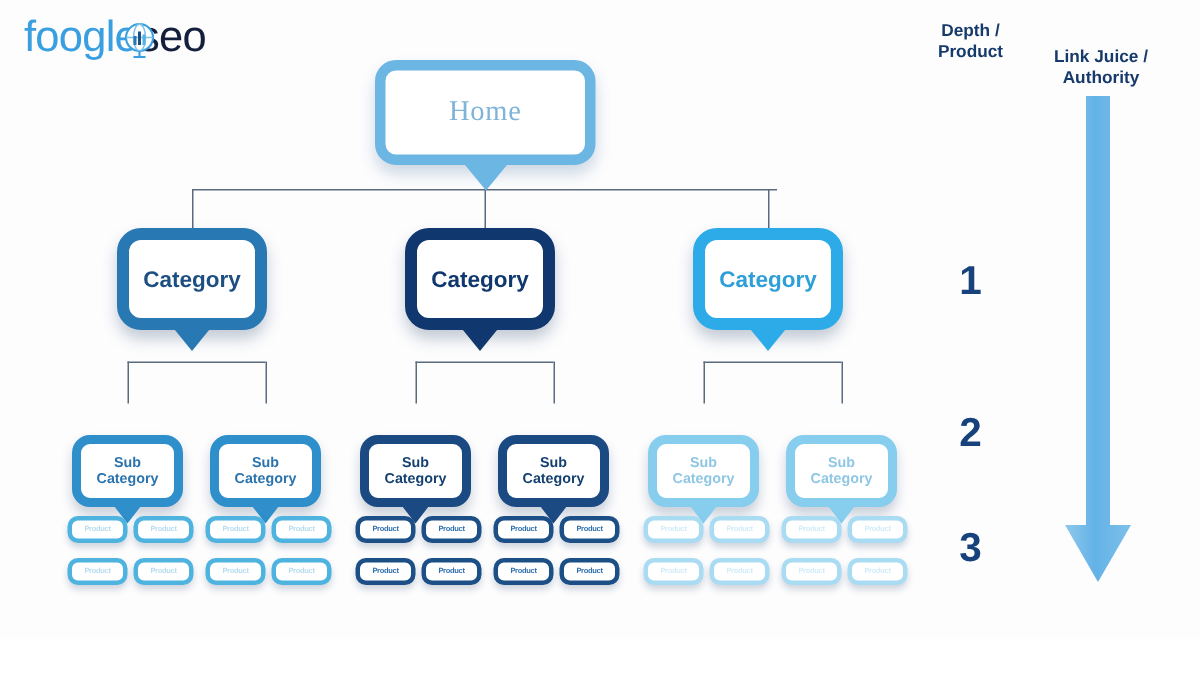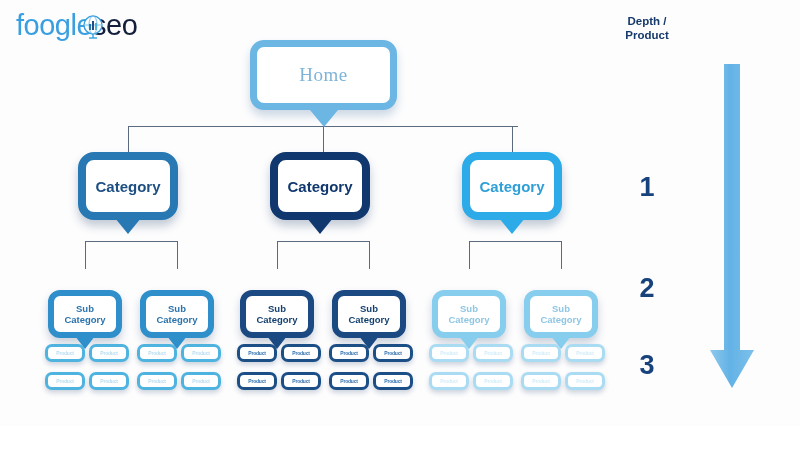--- a/index.html
+++ b/index.html
@@ -106,20 +106,24 @@
       <rect x="15" y="9" width="2" height="7" fill="#4fb3e0"></rect>
       <line x1="13" y1="20" x2="13" y2="24" stroke="#3a9fe0" stroke-width="1.4"></line>
       <line x1="9" y1="24" x2="17" y2="24" stroke="#3a9fe0" stroke-width="1.4"></line>
     </svg>
   </span>
 
   <div class="hdr" id="hdr-depth">
     <div>Depth /</div>
     <div>Product</div>
   </div>
+  <div class="hdr" id="hdr-juice">
+    <div>Link Juice /</div>
+    <div>Authority</div>
+  </div>
 
   <div class="depth-num" id="dn1">1</div>
   <div class="depth-num" id="dn2">2</div>
   <div class="depth-num" id="dn3">3</div>
 
   <svg id="arrow" viewBox="0 0 70 330">
     <defs>
       <linearGradient id="agrad" x1="0" y1="0" x2="1" y2="0">
         <stop offset="0%" stop-color="#8fc9ec"></stop>
         <stop offset="45%" stop-color="#63b2e6"></stop>

